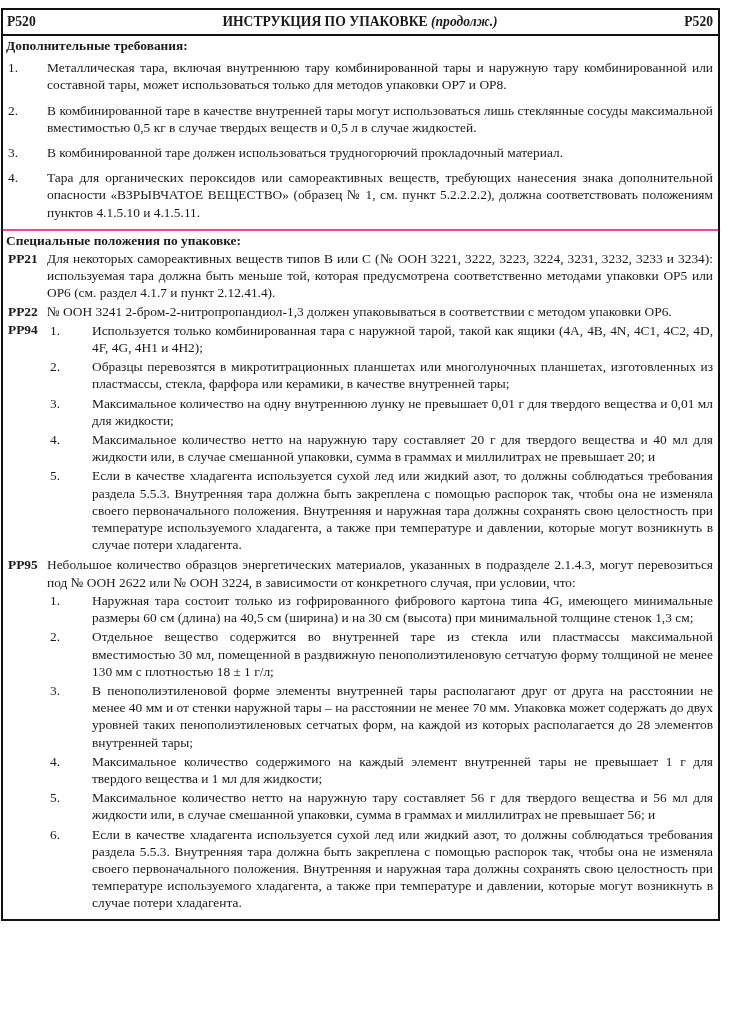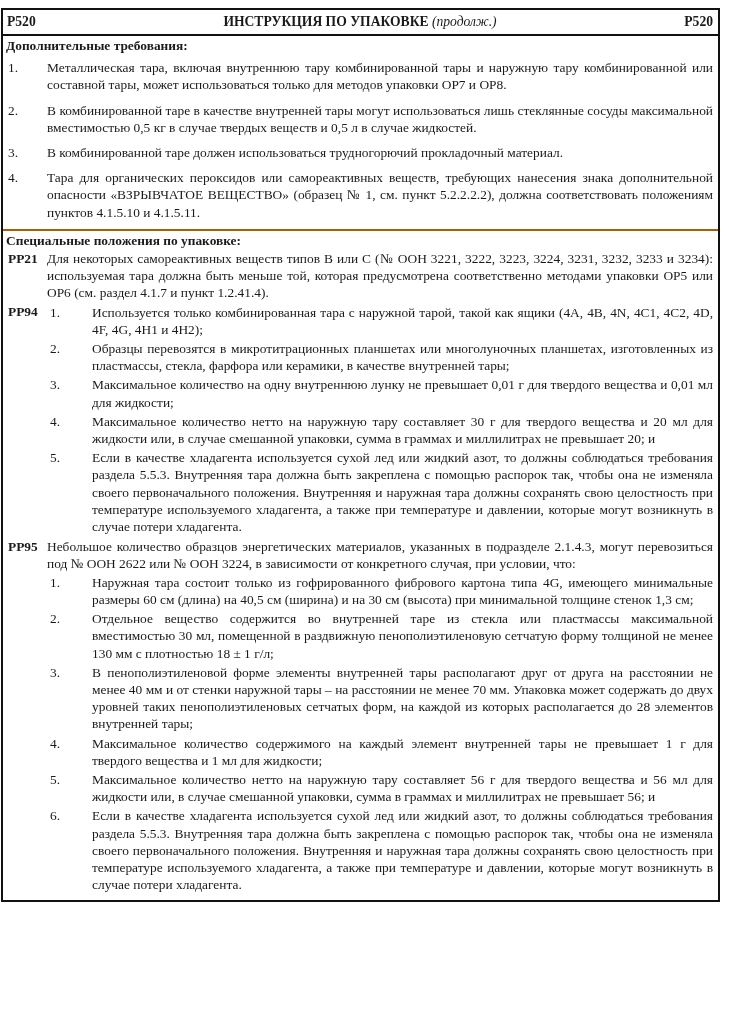--- a/index.html
+++ b/index.html
@@ -16,23 +16,23 @@
     border: 2px solid #111;
     box-sizing: border-box;
   }
   .hdr {
     display: flex; justify-content: space-between; align-items: center;
     height: 24px; padding: 0 5px 0 4px;
     border-bottom: 2px solid #111;
     font-weight: bold; font-size: 13.6px;
   }
   .hdr .title { font-weight: bold; }
-  .hdr .title i { font-weight: normal; font-style: italic; }
+  .hdr .title i { font-weight: bold; font-style: italic; }
   .section { padding: 0 5px 4px 3px; }
-  .section + .section { border-top: 2px solid #a16207; }
+  .section + .section { border-top: 2px solid #ec4899; }
   .sec-title { font-weight: bold; margin: 1px 0 5px 0; }
   .req {
     display: flex; margin-bottom: 8px; text-align: justify;
   }
   .req .num { width: 39px; flex: 0 0 39px; padding-left: 2px; }
   .req .txt { flex: 1; text-align: justify; }
   .pp { display: flex; margin-bottom: 1px; }
   .pp .code { width: 39px; flex: 0 0 39px; font-weight: bold; padding-left: 2px; }
   .pp .body { flex: 1; }
   .pp .lead { text-align: justify; }
@@ -71,43 +71,49 @@
       <span class="txt">Тара для органических пероксидов или самореактивных веществ, требующих нанесения знака дополнительной опасности «ВЗРЫВЧАТОЕ ВЕЩЕСТВО» (образец № 1, см. пункт 5.2.2.2.2), должна соответствовать положениям пунктов 4.1.5.10 и 4.1.5.11.</span>
     </div>
   </div>
 
   <div class="section">
     <div class="sec-title" style="margin-bottom:1px">Специальные положения по упаковке:</div>
 
     <div class="pp">
       <span class="code">PP21</span>
       <div class="body">
-        <div class="lead">Для некоторых самореактивных веществ типов B или C (№ ООН 3221, 3222, 3223, 3224, 3231, 3232, 3233 и 3234): используемая тара должна быть меньше той, которая предусмотрена соответственно методами упаковки OP5 или OP6 (см. раздел 4.1.7 и пункт 1.2.41.4).</div>
+        <div class="lead">Для некоторых самореактивных веществ типов B или C (№ ООН 3221, 3222, 3223, 3224, 3231, 3232, 3233 и 3234): используемая тара должна быть меньше той, которая предусмотрена соответственно методами упаковки OP5 или OP6 (см. раздел 4.1.7 и пункт 2.12.41.4).</div>
       </div>
     </div>
 
+    <div class="pp">
+      <span class="code">PP22</span>
+      <div class="body">
+        <div class="lead">№ ООН 3241  2-бром-2-нитропропандиол-1,3 должен упаковываться в соответствии с методом упаковки OP6.</div>
+      </div>
+    </div>
 
     <div class="pp">
       <span class="code">PP94</span>
       <div class="body">
         <div class="sub">
           <span class="snum">1.</span>
           <span class="stxt">Используется только комбинированная тара с наружной тарой, такой как ящики (4A, 4B, 4N, 4C1, 4C2, 4D, 4F, 4G, 4H1 и 4H2);</span>
         </div>
         <div class="sub">
           <span class="snum">2.</span>
           <span class="stxt">Образцы перевозятся в микротитрационных планшетах или многолуночных планшетах, изготовленных из пластмассы, стекла, фарфора или керамики, в качестве внутренней тары;</span>
         </div>
         <div class="sub">
           <span class="snum">3.</span>
           <span class="stxt">Максимальное количество на одну внутреннюю лунку не превышает 0,01 г для твердого вещества и 0,01 мл для жидкости;</span>
         </div>
         <div class="sub">
           <span class="snum">4.</span>
-          <span class="stxt">Максимальное количество нетто на наружную тару составляет 30 г для твердого вещества и 20 мл для жидкости или, в случае смешанной упаковки, сумма в граммах и миллилитрах не превышает 20; и</span>
+          <span class="stxt">Максимальное количество нетто на наружную тару составляет 20 г для твердого вещества и 40 мл для жидкости или, в случае смешанной упаковки, сумма в граммах и миллилитрах не превышает 20; и</span>
         </div>
         <div class="sub">
           <span class="snum">5.</span>
           <span class="stxt">Если в качестве хладагента используется сухой лед или жидкий азот, то должны соблюдаться требования раздела 5.5.3. Внутренняя тара должна быть закреплена с помощью распорок так, чтобы она не изменяла своего первоначального положения. Внутренняя и наружная тара должны сохранять свою целостность при температуре используемого хладагента, а также при температуре и давлении, которые могут возникнуть в случае потери хладагента.</span>
         </div>
       </div>
     </div>
 
     <div class="pp">
       <span class="code">PP95</span>

